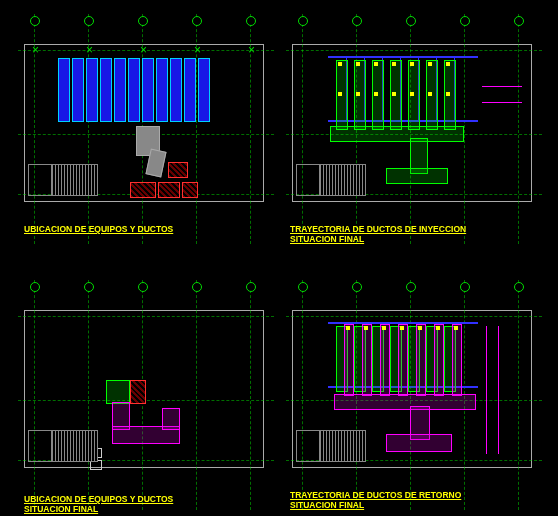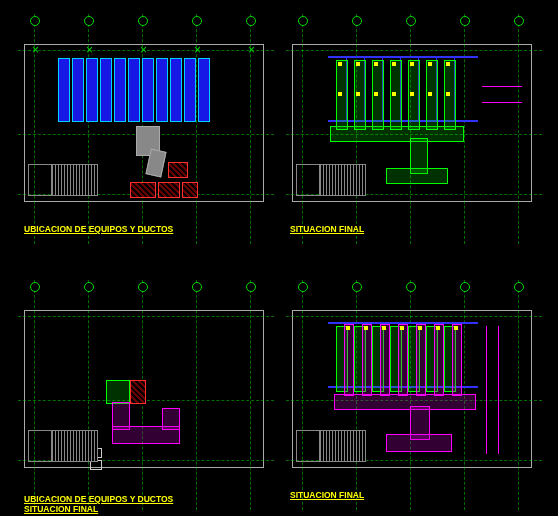--- a/index.html
+++ b/index.html
@@ -320,23 +320,25 @@
     <div class="line-magenta" style="left:212px;top:46px;width:1px;height:128px"></div>
 
     <div class="stairs" style="left:34px;top:150px;width:44px;height:30px"></div>
     <div class="small-wall" style="left:10px;top:150px;width:22px;height:30px"></div>
   </div>
 
   <div class="caption c1">
     <span>UBICACION DE EQUIPOS Y DUCTOS</span>
   </div>
   <div class="caption c2">
+    <span>TRAYECTORIA DE DUCTOS DE INYECCION</span>
     <span class="line2">SITUACION FINAL</span>
   </div>
   <div class="caption c3">
     <span>UBICACION DE EQUIPOS Y DUCTOS</span>
     <span class="line2">SITUACION FINAL</span>
   </div>
   <div class="caption c4">
+    <span>TRAYECTORIA DE DUCTOS DE RETORNO</span>
     <span class="line2">SITUACION FINAL</span>
   </div>
 
 </div>
 
 </body></html>

